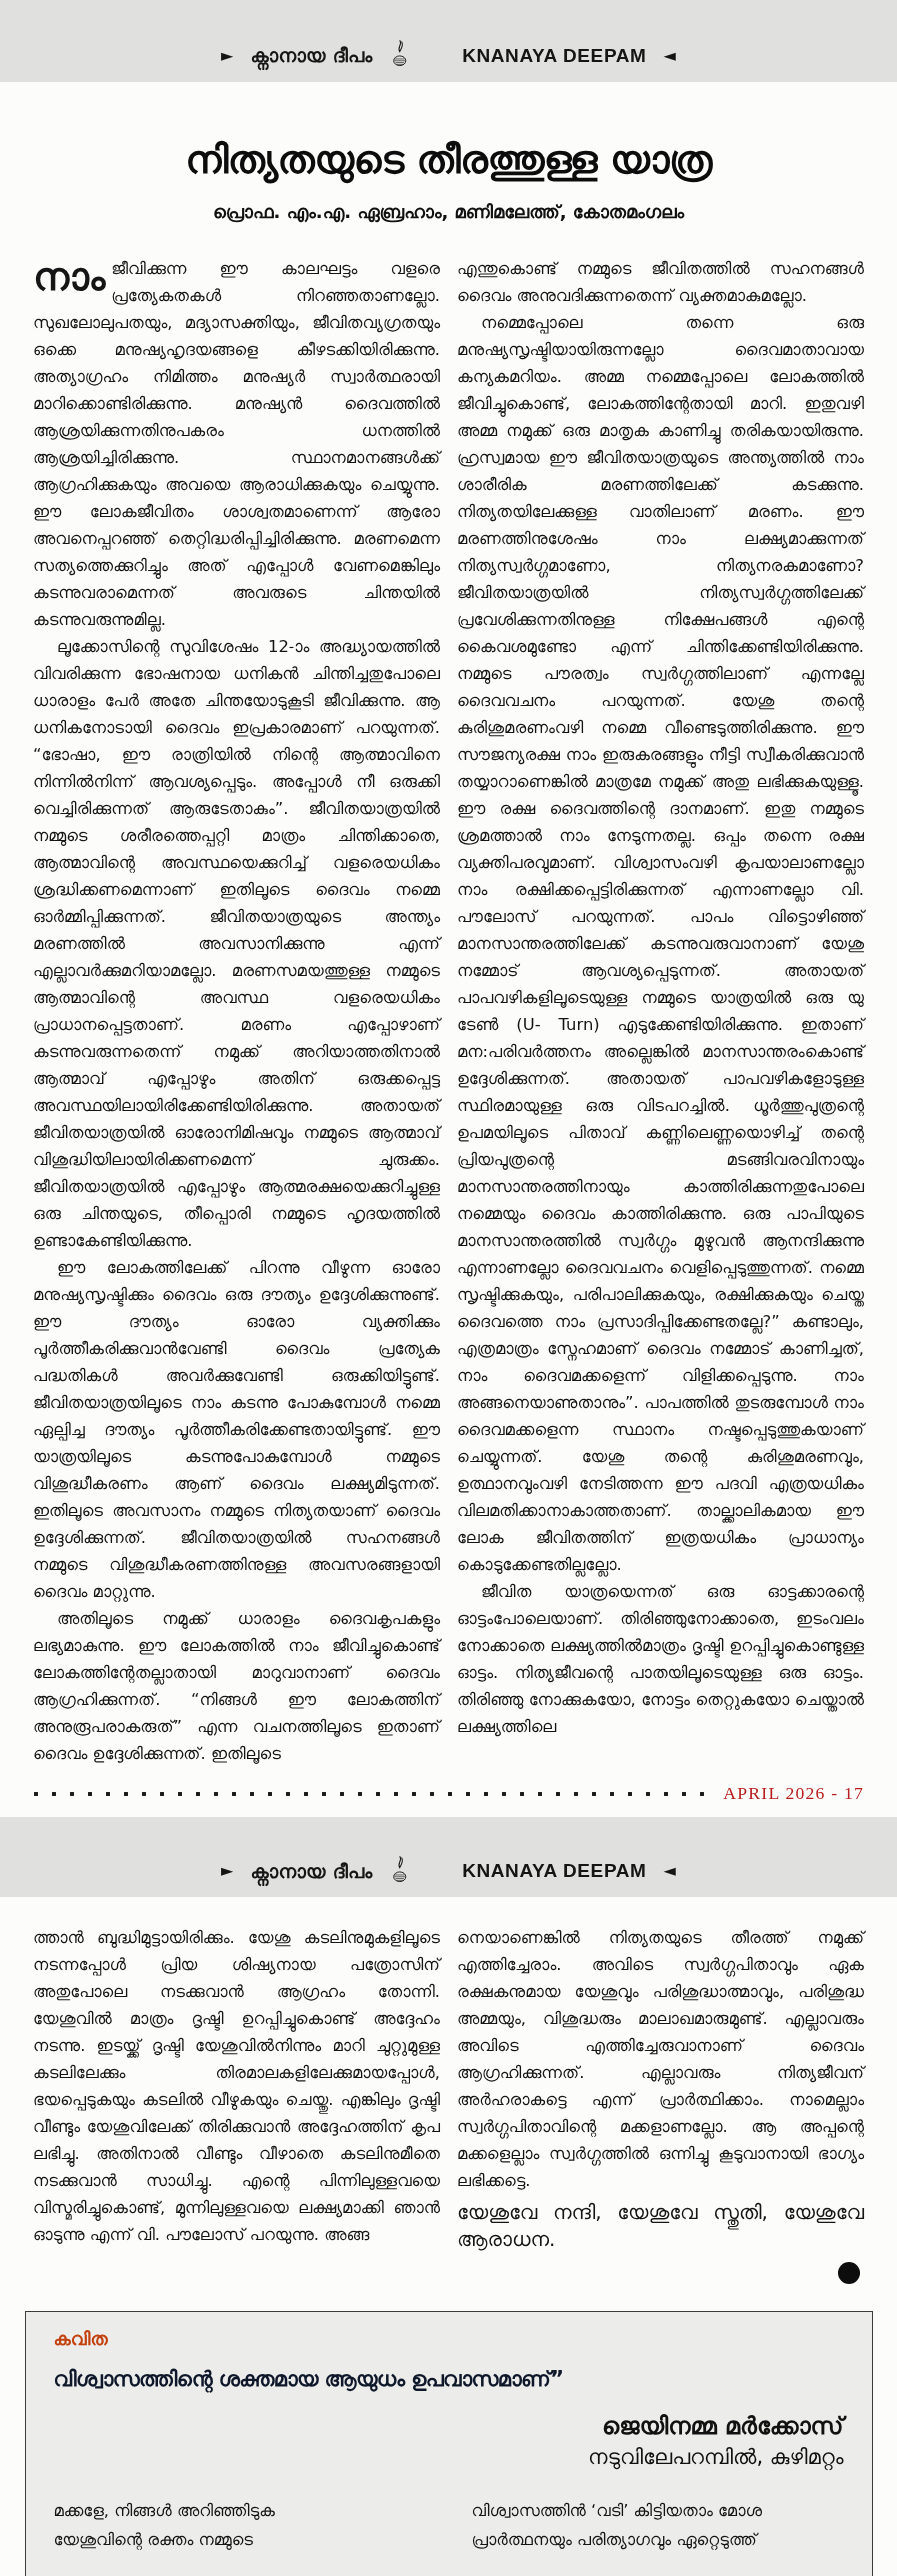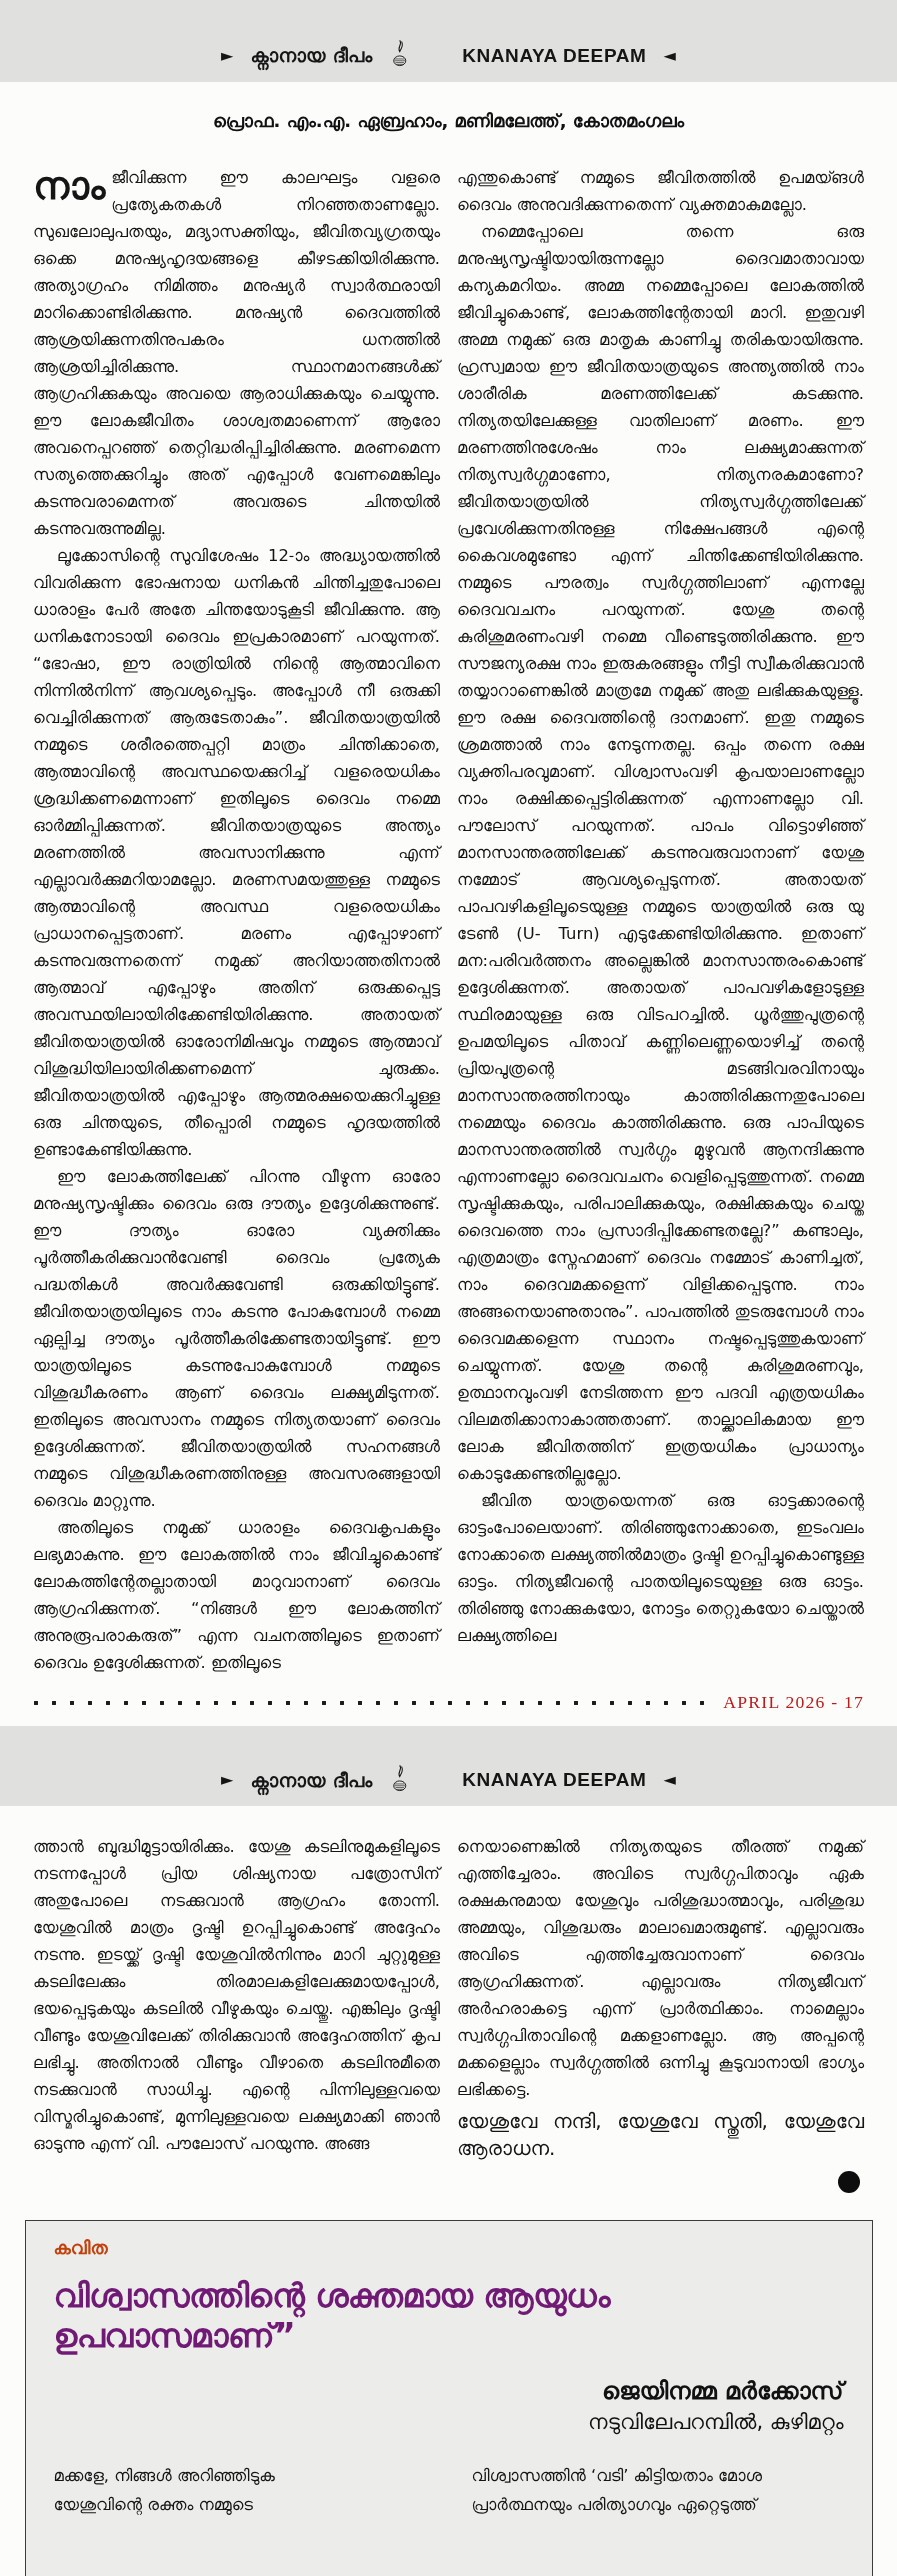--- a/index.html
+++ b/index.html
@@ -67,21 +67,21 @@
   .end-marker{width:22px;height:22px;border-radius:50%;background:#0d0d0d;}
 
   .poem-box{
     margin:27px -8.5px 18px;
     border:1.2px solid #3c3c3c;
     background:#ececeb;
     padding:16px 28px 45px;
     box-sizing:border-box;
   }
   .poem-label{font-size:18px;font-weight:bold;color:#c2410c;}
-  .poem-title{font-size:33px;font-weight:800;margin:17px 0 21px;letter-spacing:-0.6px;color:#701a75;}
+  .poem-title{font-size:21px;font-weight:800;margin:17px 0 21px;letter-spacing:-0.6px;color:#0f172a;}
   .poem-author{text-align:right;font-weight:bold;font-size:24px;}
   .poem-address{text-align:right;font-size:21px;margin-top:4.9px;}
   .poem-cols{display:flex;gap:46px;margin-top:27px;}
   .poem-col{flex:1;font-size:16.4px;line-height:29px;color:#151515;}
   .stanza{margin-bottom:45px;}
   .poem-line{white-space:pre-wrap;}
 </style>
 </head>
 <body>
 
@@ -97,31 +97,32 @@
           <ellipse cx="16" cy="36" rx="10" ry="8" fill="none" stroke="#111" stroke-width="1.5"></ellipse>
           <path d="M8 33 L24 33 M7 36 L25 36 M9 39 L23 39 M11 42 L21 42" stroke="#111" stroke-width="1"></path>
         </svg>
       </span>
       <span class="en">KNANAYA DEEPAM</span>
       <span class="arrow">◄</span>
     </div>
   </div>
 
   <div class="page page1">
+    <h1 class="article-title">നിത്യതയുടെ തീരത്തുള്ള യാത്ര</h1>
     <div class="byline">പ്രൊഫ. എം.എ. ഏബ്രഹാം, മണിമലേത്ത്, കോതമംഗലം</div>
 
     <div class="columns">
       <div class="col">
           <p class="para first"><span class="dropcap">നാം</span>ജീവിക്കുന്ന ഈ കാലഘട്ടം വളരെ പ്രത്യേകതകൾ നിറഞ്ഞതാണല്ലോ. സുഖലോലുപതയും, മദ്യാസക്തിയും, ജീവിതവ്യഗ്രതയും ഒക്കെ മനുഷ്യഹൃദയങ്ങളെ കീഴടക്കിയിരിക്കുന്നു. അത്യാഗ്രഹം നിമിത്തം മനുഷ്യർ സ്വാർത്ഥരായി മാറിക്കൊണ്ടിരിക്കുന്നു. മനുഷ്യൻ ദൈവത്തിൽ ആശ്രയിക്കുന്നതിനുപകരം ധനത്തിൽ ആശ്രയിച്ചിരിക്കുന്നു. സ്ഥാനമാനങ്ങൾക്ക് ആഗ്രഹിക്കുകയും അവയെ ആരാധിക്കുകയും ചെയ്യുന്നു. ഈ ലോകജീവിതം ശാശ്വതമാണെന്ന് ആരോ അവനെപ്പറഞ്ഞ് തെറ്റിദ്ധരിപ്പിച്ചിരിക്കുന്നു. മരണമെന്ന സത്യത്തെക്കുറിച്ചും അത് എപ്പോൾ വേണമെങ്കിലും കടന്നുവരാമെന്നത് അവരുടെ ചിന്തയിൽ കടന്നുവരുന്നുമില്ല.</p>
           <p class="para">ലൂക്കോസിന്റെ സുവിശേഷം 12-ാം അദ്ധ്യായത്തിൽ വിവരിക്കുന്ന ഭോഷനായ ധനികൻ ചിന്തിച്ചതുപോലെ ധാരാളം പേർ അതേ ചിന്തയോടുകൂടി ജീവിക്കുന്നു. ആ ധനികനോടായി ദൈവം ഇപ്രകാരമാണ് പറയുന്നത്. “ഭോഷാ, ഈ രാത്രിയിൽ നിന്റെ ആത്മാവിനെ നിന്നിൽനിന്ന് ആവശ്യപ്പെടും. അപ്പോൾ നീ ഒരുക്കി വെച്ചിരിക്കുന്നത് ആരുടേതാകും”. ജീവിതയാത്രയിൽ നമ്മുടെ ശരീരത്തെപ്പറ്റി മാത്രം ചിന്തിക്കാതെ, ആത്മാവിന്റെ അവസ്ഥയെക്കുറിച്ച് വളരെയധികം ശ്രദ്ധിക്കണമെന്നാണ് ഇതിലൂടെ ദൈവം നമ്മെ ഓർമ്മിപ്പിക്കുന്നത്. ജീവിതയാത്രയുടെ അന്ത്യം മരണത്തിൽ അവസാനിക്കുന്നു എന്ന് എല്ലാവർക്കുമറിയാമല്ലോ. മരണസമയത്തുള്ള നമ്മുടെ ആത്മാവിന്റെ അവസ്ഥ വളരെയധികം പ്രാധാനപ്പെട്ടതാണ്. മരണം എപ്പോഴാണ് കടന്നുവരുന്നതെന്ന് നമുക്ക് അറിയാത്തതിനാൽ ആത്മാവ് എപ്പോഴും അതിന് ഒരുക്കപ്പെട്ട അവസ്ഥയിലായിരിക്കേണ്ടിയിരിക്കുന്നു. അതായത് ജീവിതയാത്രയിൽ ഓരോനിമിഷവും നമ്മുടെ ആത്മാവ് വിശുദ്ധിയിലായിരിക്കണമെന്ന് ചുരുക്കം. ജീവിതയാത്രയിൽ എപ്പോഴും ആത്മരക്ഷയെക്കുറിച്ചുള്ള ഒരു ചിന്തയുടെ, തീപ്പൊരി നമ്മുടെ ഹൃദയത്തിൽ ഉണ്ടാകേണ്ടിയിക്കുന്നു.</p>
           <p class="para">ഈ ലോകത്തിലേക്ക് പിറന്നു വീഴുന്ന ഓരോ മനുഷ്യസൃഷ്ടിക്കും ദൈവം ഒരു ദൗത്യം ഉദ്ദേശിക്കുന്നുണ്ട്. ഈ ദൗത്യം ഓരോ വ്യക്തിക്കും പൂർത്തീകരിക്കുവാൻവേണ്ടി ദൈവം പ്രത്യേക പദ്ധതികൾ അവർക്കുവേണ്ടി ഒരുക്കിയിട്ടുണ്ട്. ജീവിതയാത്രയിലൂടെ നാം കടന്നു പോകുമ്പോൾ നമ്മെ ഏല്പിച്ച ദൗത്യം പൂർത്തീകരിക്കേണ്ടതായിട്ടുണ്ട്. ഈ യാത്രയിലൂടെ കടന്നുപോകുമ്പോൾ നമ്മുടെ വിശുദ്ധീകരണം ആണ് ദൈവം ലക്ഷ്യമിടുന്നത്. ഇതിലൂടെ അവസാനം നമ്മുടെ നിത്യതയാണ് ദൈവം ഉദ്ദേശിക്കുന്നത്. ജീവിതയാത്രയിൽ സഹനങ്ങൾ നമ്മുടെ വിശുദ്ധീകരണത്തിനുള്ള അവസരങ്ങളായി ദൈവം മാറ്റുന്നു.</p>
           <p class="para">അതിലൂടെ നമുക്ക് ധാരാളം ദൈവകൃപകളും ലഭ്യമാകുന്നു. ഈ ലോകത്തിൽ നാം ജീവിച്ചുകൊണ്ട് ലോകത്തിന്റേതല്ലാതായി മാറുവാനാണ് ദൈവം ആഗ്രഹിക്കുന്നത്. “നിങ്ങൾ ഈ ലോകത്തിന് അനുരൂപരാകരുത്” എന്ന വചനത്തിലൂടെ ഇതാണ് ദൈവം ഉദ്ദേശിക്കുന്നത്. ഇതിലൂടെ</p>
         </div>
       <div class="col">
-          <p class="para first">എന്തുകൊണ്ട് നമ്മുടെ ജീവിതത്തിൽ ഉപമയ്ങൾ ദൈവം അനുവദിക്കുന്നതെന്ന് വ്യക്തമാകുമല്ലോ.</p>
+          <p class="para first">എന്തുകൊണ്ട് നമ്മുടെ ജീവിതത്തിൽ സഹനങ്ങൾ ദൈവം അനുവദിക്കുന്നതെന്ന് വ്യക്തമാകുമല്ലോ.</p>
           <p class="para">നമ്മെപ്പോലെ തന്നെ ഒരു മനുഷ്യസൃഷ്ടിയായിരുന്നല്ലോ ദൈവമാതാവായ കന്യകമറിയം. അമ്മ നമ്മെപ്പോലെ ലോകത്തിൽ ജീവിച്ചുകൊണ്ട്, ലോകത്തിന്റേതായി മാറി. ഇതുവഴി അമ്മ നമുക്ക് ഒരു മാതൃക കാണിച്ചു തരികയായിരുന്നു. ഹ്രസ്വമായ ഈ ജീവിതയാത്രയുടെ അന്ത്യത്തിൽ നാം ശാരീരിക മരണത്തിലേക്ക് കടക്കുന്നു. നിത്യതയിലേക്കുള്ള വാതിലാണ് മരണം. ഈ മരണത്തിനുശേഷം നാം ലക്ഷ്യമാക്കുന്നത് നിത്യസ്വർഗ്ഗമാണോ, നിത്യനരകമാണോ? ജീവിതയാത്രയിൽ നിത്യസ്വർഗ്ഗത്തിലേക്ക് പ്രവേശിക്കുന്നതിനുള്ള നിക്ഷേപങ്ങൾ എന്റെ കൈവശമുണ്ടോ എന്ന് ചിന്തിക്കേണ്ടിയിരിക്കുന്നു. നമ്മുടെ പൗരത്വം സ്വർഗ്ഗത്തിലാണ് എന്നല്ലേ ദൈവവചനം പറയുന്നത്. യേശു തന്റെ കുരിശുമരണംവഴി നമ്മെ വീണ്ടെടുത്തിരിക്കുന്നു. ഈ സൗജന്യരക്ഷ നാം ഇരുകരങ്ങളും നീട്ടി സ്വീകരിക്കുവാൻ തയ്യാറാണെങ്കിൽ മാത്രമേ നമുക്ക് അതു ലഭിക്കുകയുള്ളൂ. ഈ രക്ഷ ദൈവത്തിന്റെ ദാനമാണ്. ഇതു നമ്മുടെ ശ്രമത്താൽ നാം നേടുന്നതല്ല. ഒപ്പം തന്നെ രക്ഷ വ്യക്തിപരവുമാണ്. വിശ്വാസംവഴി കൃപയാലാണല്ലോ നാം രക്ഷിക്കപ്പെട്ടിരിക്കുന്നത് എന്നാണല്ലോ വി. പൗലോസ് പറയുന്നത്. പാപം വിട്ടൊഴിഞ്ഞ് മാനസാന്തരത്തിലേക്ക് കടന്നുവരുവാനാണ് യേശു നമ്മോട് ആവശ്യപ്പെടുന്നത്. അതായത് പാപവഴികളിലൂടെയുള്ള നമ്മുടെ യാത്രയിൽ ഒരു യു ടേൺ (U- Turn) എടുക്കേണ്ടിയിരിക്കുന്നു. ഇതാണ് മന:പരിവർത്തനം അല്ലെങ്കിൽ മാനസാന്തരംകൊണ്ട് ഉദ്ദേശിക്കുന്നത്. അതായത് പാപവഴികളോടുള്ള സ്ഥിരമായുള്ള ഒരു വിടപറച്ചിൽ. ധൂർത്തുപുത്രന്റെ ഉപമയിലൂടെ പിതാവ് കണ്ണിലെണ്ണയൊഴിച്ച് തന്റെ പ്രിയപുത്രന്റെ മടങ്ങിവരവിനായും മാനസാന്തരത്തിനായും കാത്തിരിക്കുന്നതുപോലെ നമ്മെയും ദൈവം കാത്തിരിക്കുന്നു. ഒരു പാപിയുടെ മാനസാന്തരത്തിൽ സ്വർഗ്ഗം മുഴുവൻ ആനന്ദിക്കുന്നു എന്നാണല്ലോ ദൈവവചനം വെളിപ്പെടുത്തുന്നത്. നമ്മെ സൃഷ്ടിക്കുകയും, പരിപാലിക്കുകയും, രക്ഷിക്കുകയും ചെയ്ത ദൈവത്തെ നാം പ്രസാദിപ്പിക്കേണ്ടതല്ലേ?” കണ്ടാലും, എത്രമാത്രം സ്നേഹമാണ് ദൈവം നമ്മോട് കാണിച്ചത്, നാം ദൈവമക്കളെന്ന് വിളിക്കപ്പെടുന്നു. നാം അങ്ങനെയാണുതാനും”. പാപത്തിൽ തുടരുമ്പോൾ നാം ദൈവമക്കളെന്ന സ്ഥാനം നഷ്ടപ്പെടുത്തുകയാണ് ചെയ്യുന്നത്. യേശു തന്റെ കുരിശുമരണവും, ഉത്ഥാനവുംവഴി നേടിത്തന്ന ഈ പദവി എത്രയധികം വിലമതിക്കാനാകാത്തതാണ്. താല്ക്കാലികമായ ഈ ലോക ജീവിതത്തിന് ഇത്രയധികം പ്രാധാന്യം കൊടുക്കേണ്ടതില്ലല്ലോ.</p>
           <p class="para">ജീവിത യാത്രയെന്നത് ഒരു ഓട്ടക്കാരന്റെ ഓട്ടംപോലെയാണ്. തിരിഞ്ഞുനോക്കാതെ, ഇടംവലം നോക്കാതെ ലക്ഷ്യത്തിൽമാത്രം ദൃഷ്ടി ഉറപ്പിച്ചുകൊണ്ടുള്ള ഓട്ടം. നിത്യജീവന്റെ പാതയിലൂടെയുള്ള ഒരു ഓട്ടം. തിരിഞ്ഞു നോക്കുകയോ, നോട്ടം തെറ്റുകയോ ചെയ്താൽ ലക്ഷ്യത്തിലെ</p>
         </div>
     </div>
 
     <div class="footer-row">
       <div class="dots"></div>
       <div class="page-num">APRIL  2026 - 17</div>
     </div>
   </div>

